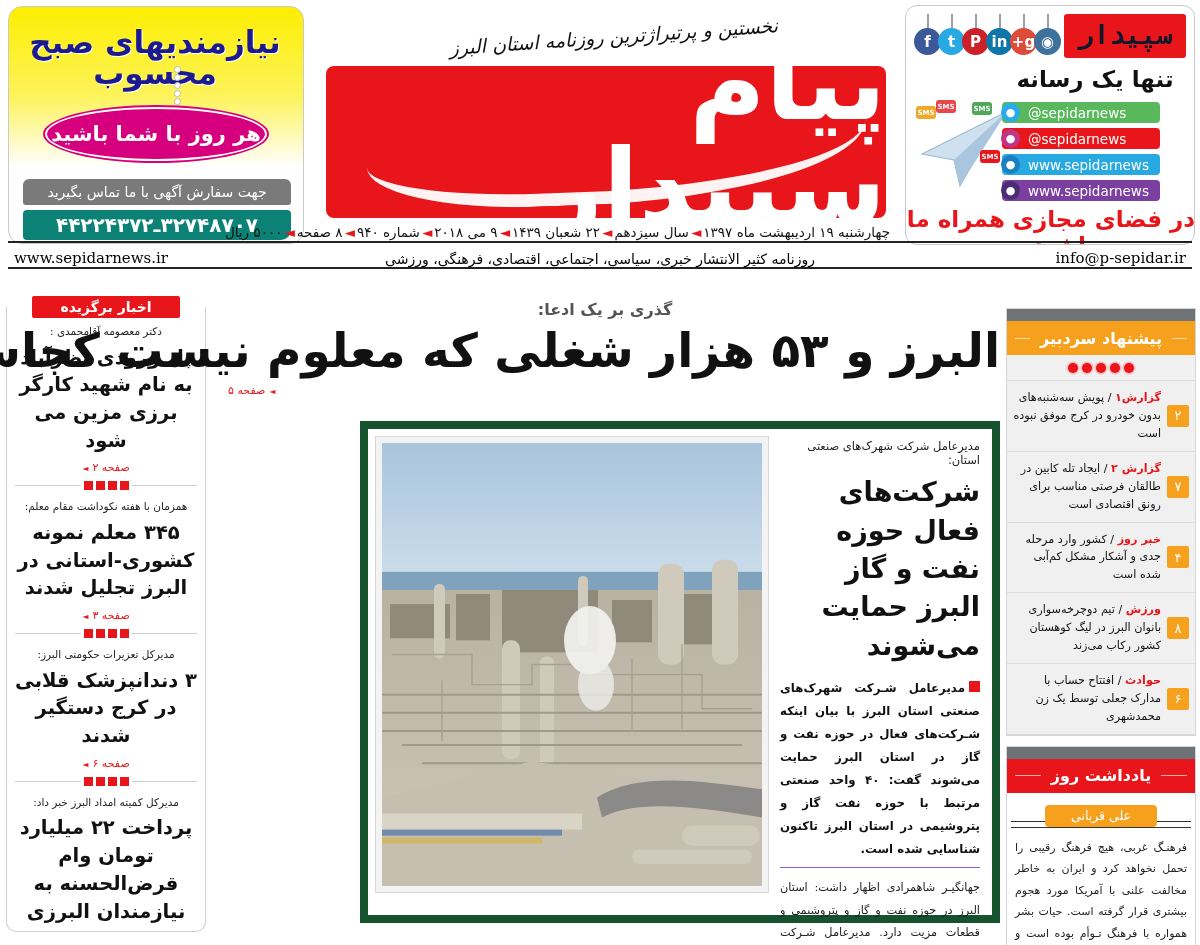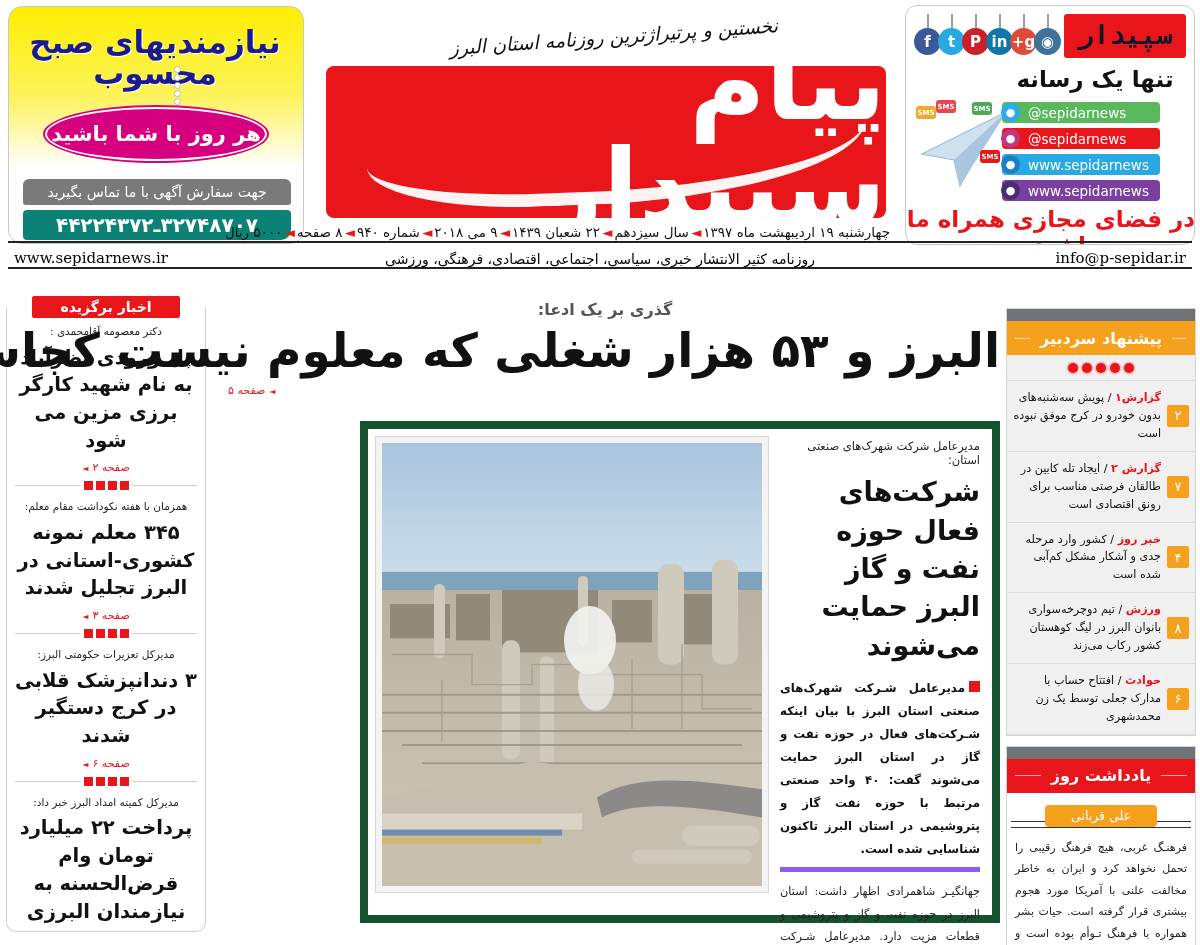--- a/index.html
+++ b/index.html
@@ -175,21 +175,21 @@
   }
   .panel-inner { width:100%; height:100%; background:#fff; padding:8px; display:flex; gap:10px; }
 
   .photo-holder { width:392px; height:455px; border:6px solid #f3f3f3; outline:1px solid #d7d7d7; }
   .photo { width:100%; height:100%; position:relative; overflow:hidden; background:#b8c8d8; }
   .art-col { flex:1; padding:2px 4px 0 2px; }
   .art-kicker { font-size:11.5px; color:#222; text-align:right; margin-bottom:6px; }
   .art-title { font-size:27px; font-weight:bold; line-height:1.42; text-align:right; color:#111; }
   .art-lead {
     font-size:11.8px; line-height:1.95; text-align:justify; margin-top:12px; color:#111;
-    font-weight:bold; border-bottom:5px solid #8b5cf6; padding-bottom:6px;
+    font-weight:bold; border-bottom:1px solid #8b5cf6; padding-bottom:6px;
   }
   .art-lead .sqmark { display:inline-block; width:11px; height:11px; background:#e8161a; margin-left:4px; }
   .art-body { font-size:11.3px; line-height:2.0; text-align:justify; margin-top:9px; color:#222; }
 
   
   .rbox { border:1px solid #d5d5d5; background:#fff; }
   .rbox-graybar { height:12px; background:#6e7378; }
   .rbox-head {
     height:34px; display:flex; align-items:center; justify-content:center;
     color:#fff; font-size:16px; font-weight:bold; position:relative;

